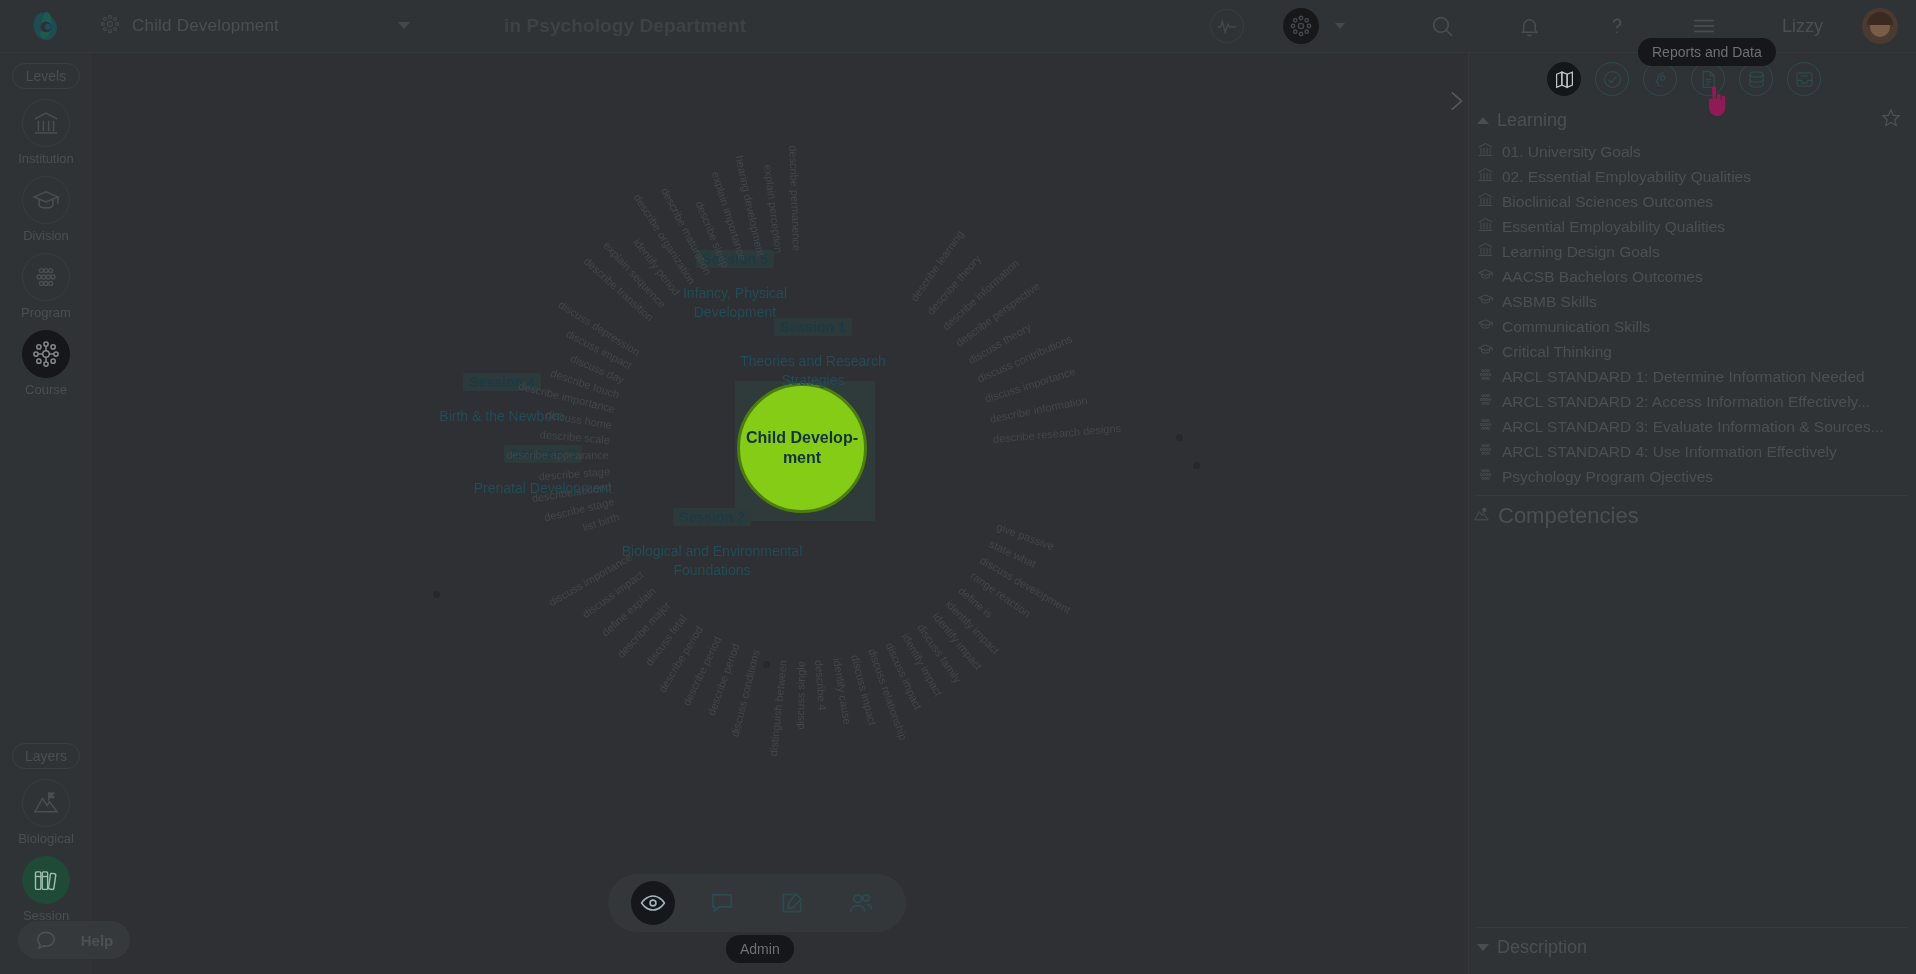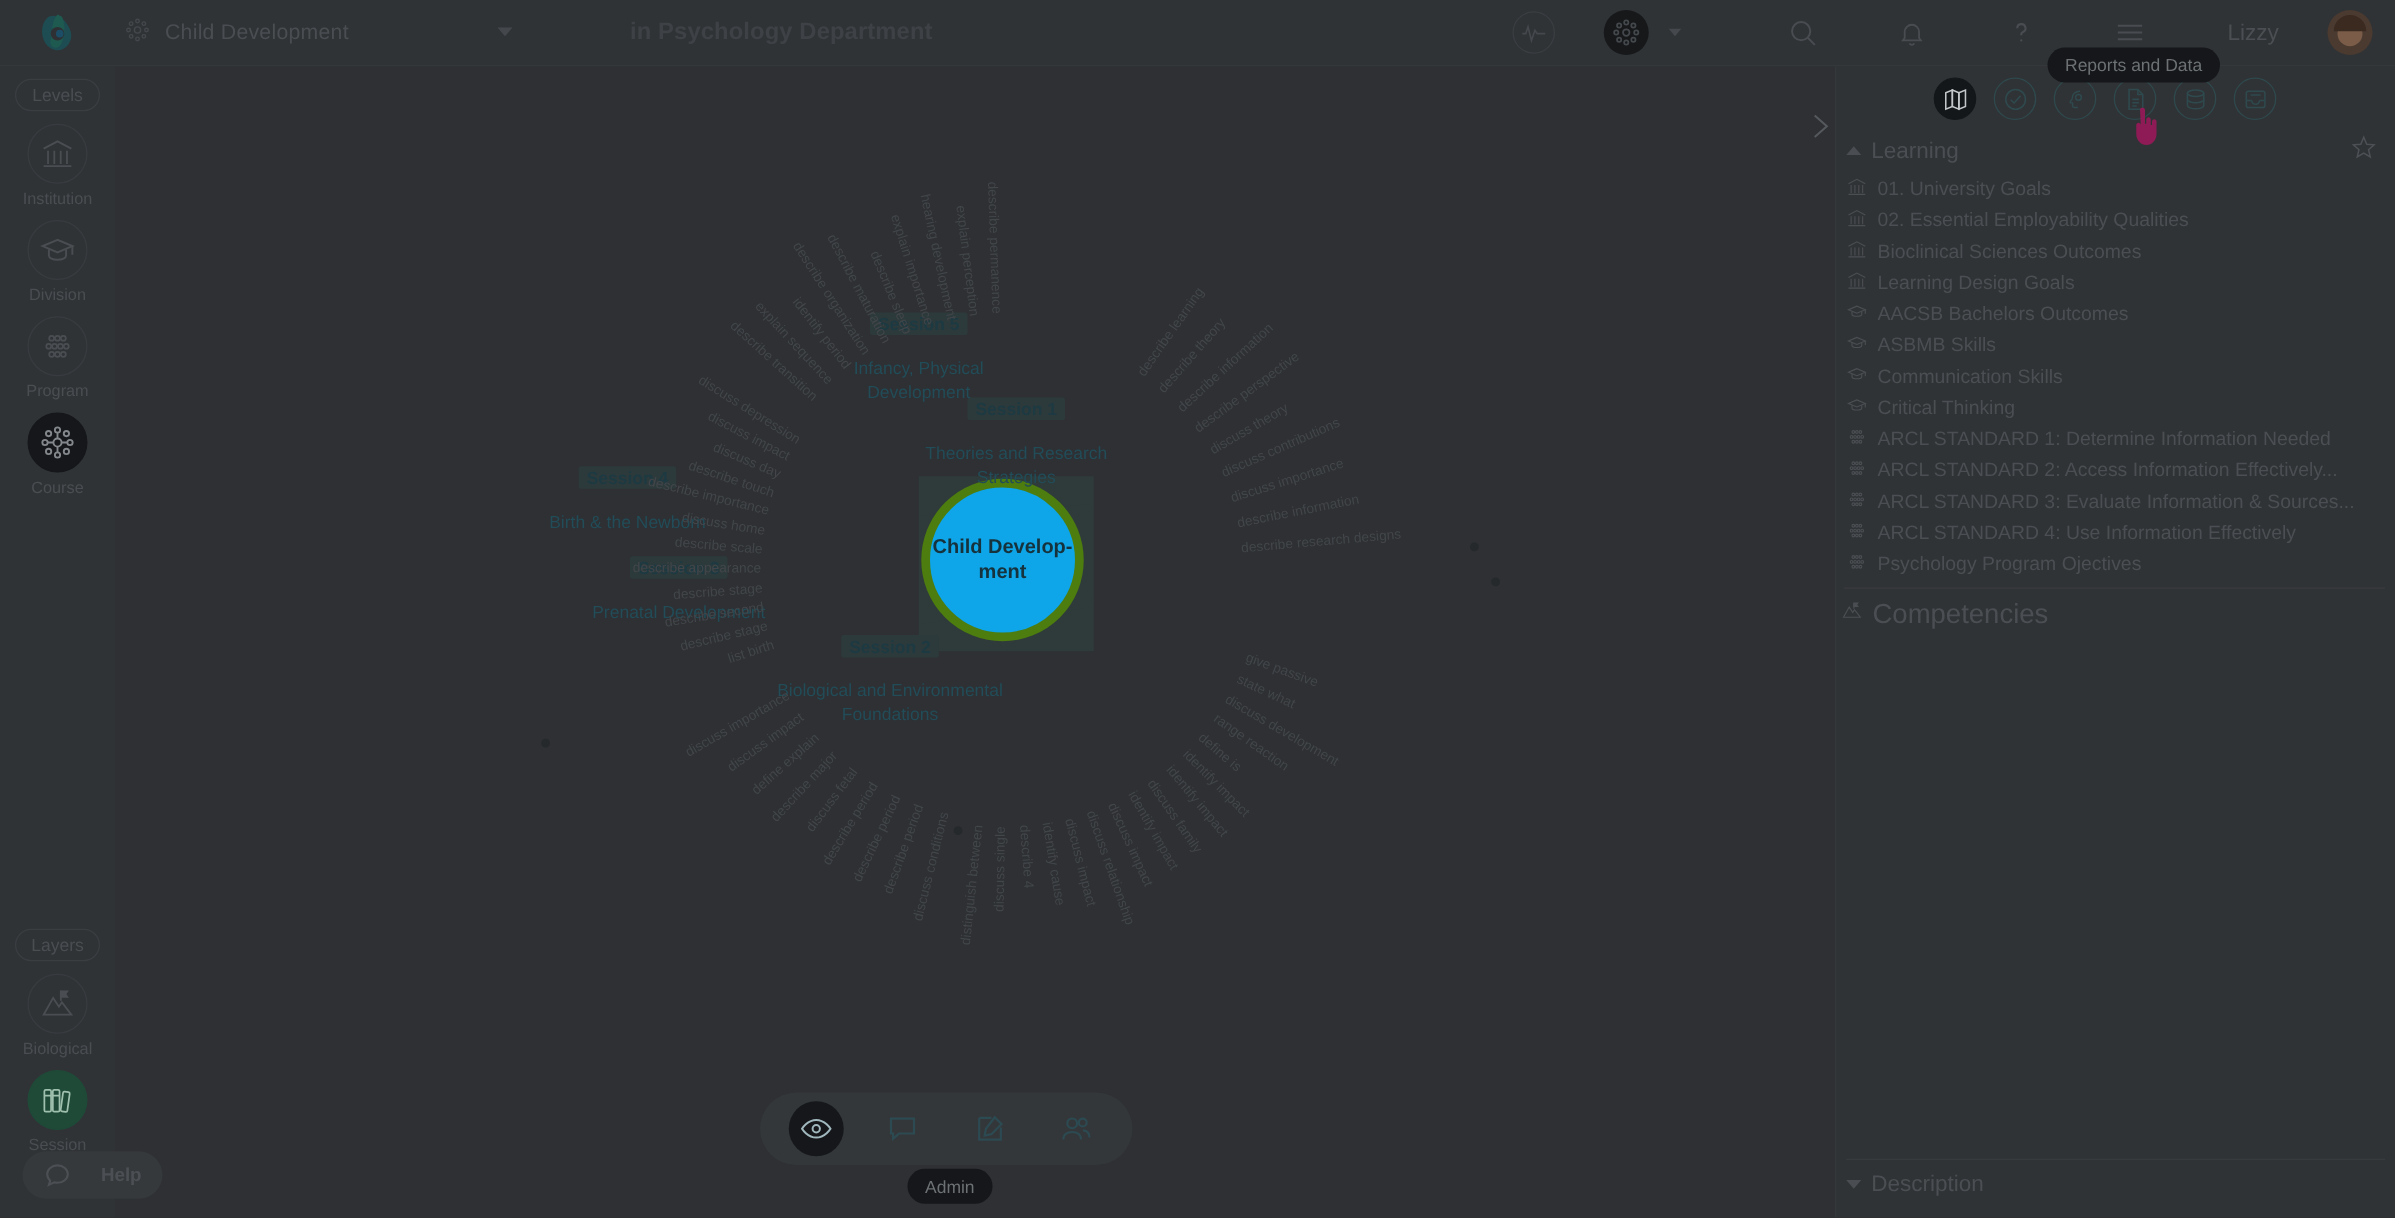--- a/index.html
+++ b/index.html
@@ -105,21 +105,21 @@
     width: 46px; height: 46px; display:flex;align-items:center;justify-content:center;
   }
   
   .center-node { position: absolute; left: 635px; top: 320px; width: 155px; height: 155px; }
   .center-burst {
     position: absolute; left: 8px; top: 8px; width: 140px; height: 140px;
     background: #2f4440; opacity: .55;
   }
   .center-circle {
     position: absolute; left: 10px; top: 10px; width: 130px; height: 130px;
-    border-radius: 50%; border: 7px solid #4d7c0f; background: #0ea5e9;
+    border-radius: 50%; border: 3px solid #4d7c0f; background: #84cc16;
     display: flex; align-items: center; justify-content: center; text-align: center;
   }
   .center-circle span {
     font-size: 16px; font-weight: bold; color: #16323c; line-height: 1.25;
   }
   
   .sess { position: absolute; text-align: center; }
   .sess .num {
     display: inline-block; font-size: 14px; font-weight: bold; color: #1d3a42;
     background: #2d3a3c; padding: 1px 6px; border-radius: 2px;
@@ -614,20 +614,31 @@
         </div>
         <div class="map-item">
           <span><svg width="17" height="17" viewBox="0 0 24 24" fill="none" stroke="#4b4f53" stroke-width="1.25">
               <path d="M2.5 8.5L12 3.5l9.5 5"></path>
               <line x1="2.5" y1="20.5" x2="21.5" y2="20.5"></line>
               <line x1="5.5" y1="10" x2="5.5" y2="19"></line>
               <line x1="9.8" y1="10" x2="9.8" y2="19"></line>
               <line x1="14.2" y1="10" x2="14.2" y2="19"></line>
               <line x1="18.5" y1="10" x2="18.5" y2="19"></line>
             </svg></span>
+          <span class="mi-label">Essential Employability Qualities</span>
+        </div>
+        <div class="map-item">
+          <span><svg width="17" height="17" viewBox="0 0 24 24" fill="none" stroke="#4b4f53" stroke-width="1.25">
+              <path d="M2.5 8.5L12 3.5l9.5 5"></path>
+              <line x1="2.5" y1="20.5" x2="21.5" y2="20.5"></line>
+              <line x1="5.5" y1="10" x2="5.5" y2="19"></line>
+              <line x1="9.8" y1="10" x2="9.8" y2="19"></line>
+              <line x1="14.2" y1="10" x2="14.2" y2="19"></line>
+              <line x1="18.5" y1="10" x2="18.5" y2="19"></line>
+            </svg></span>
           <span class="mi-label">Learning Design Goals</span>
         </div>
         <div class="map-item">
           <span><svg width="17" height="17" viewBox="0 0 24 24" fill="none" stroke="#4b4f53" stroke-width="1.25">
               <path d="M12 5.5L2.5 9.5 12 13.5l9.5-4z"></path>
               <path d="M6.5 11.5v3.2c0 1.4 2.5 2.3 5.5 2.3s5.5-.9 5.5-2.3v-3.2"></path>
               <line x1="21.5" y1="9.5" x2="21.5" y2="14"></line>
             </svg></span>
           <span class="mi-label">AACSB Bachelors Outcomes</span>
         </div>

